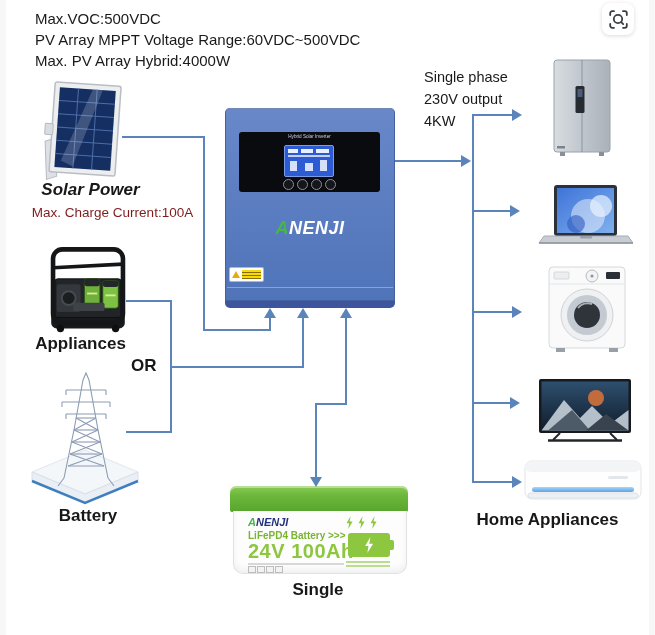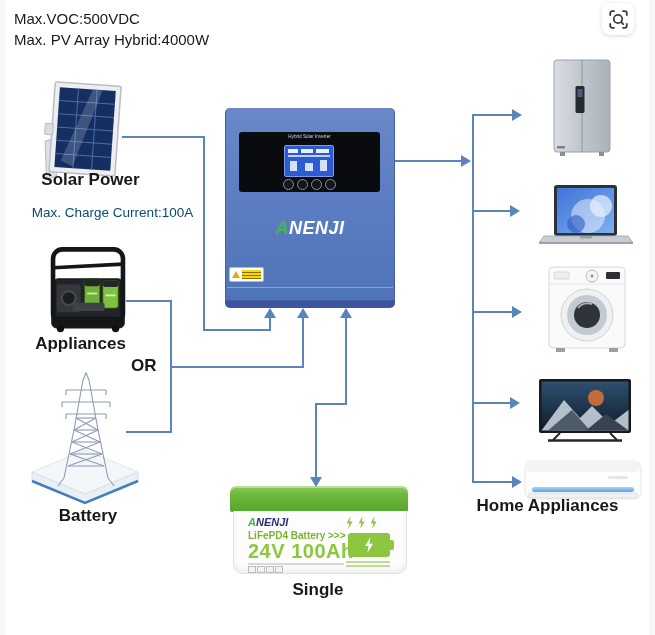--- a/index.html
+++ b/index.html
@@ -4,21 +4,21 @@
 <style>
   html,body{margin:0;padding:0;background:#ffffff;}
   .canvas{
     position:relative;width:655px;height:635px;background:#ffffff;
     font-family:"Liberation Sans", sans-serif;color:#1c1c1c;overflow:hidden;
   }
   .abs{position:absolute;}
   
   .hdr{font-size:15px;line-height:21px;color:#1a1a1a;}
   .big-label{font-weight:bold;font-size:17px;color:#181818;text-align:center;}
-  .sub-label{font-size:13.5px;color:#0c4a6e;text-align:center;}
+  .sub-label{font-size:13.5px;color:#7f1d1d;text-align:center;}
   .out-text{font-size:14.5px;line-height:22px;color:#1a1a1a;}
   .or-label{font-weight:bold;font-size:17px;color:#181818;}
   
   .ln{position:absolute;background:#5b85ba;}
   .arr{position:absolute;width:0;height:0;}
   .arr.up{border-left:6px solid transparent;border-right:6px solid transparent;border-bottom:10px solid #5b85ba;}
   .arr.down{border-left:6px solid transparent;border-right:6px solid transparent;border-top:10px solid #5b85ba;}
   .arr.right{border-top:6px solid transparent;border-bottom:6px solid transparent;border-left:10px solid #5b85ba;}
   
   .scan-btn{left:602px;top:3px;width:32px;height:32px;border-radius:8px;background:#fff;
@@ -65,22 +65,23 @@
   .edge{top:0;width:6px;height:635px;background:#f7f7f7;}
 </style>
 </head>
 <body>
 
 <div class="canvas">
 
   <div class="abs edge" style="left:0;"></div>
   <div class="abs edge" style="left:649px;"></div>
 
-  <div class="abs hdr" style="left:14px;top:8px;">
+  <div class="abs hdr" style="left:35px;top:8px;">
     <div>Max.VOC:500VDC</div>
+    <div>PV Array MPPT Voltage Range:60VDC~500VDC</div>
     <div>Max. PV Array Hybrid:4000W</div>
   </div>
 
   <div class="abs scan-btn">
     <svg width="19" height="19" viewBox="0 0 19 19">
       <g fill="none" stroke="#3a3f45" stroke-width="1.8" stroke-linecap="round">
         <path d="M1.2 5V3.2A2 2 0 0 1 3.2 1.2H5"></path>
         <path d="M14 1.2h1.8a2 2 0 0 1 2 2V5"></path>
         <path d="M17.8 14v1.8a2 2 0 0 1-2 2H14"></path>
         <path d="M5 17.8H3.2a2 2 0 0 1-2-2V14"></path>
@@ -101,21 +102,21 @@
         <line x1="27" y1="22.3" x2="83" y2="22.3"></line>
           <line x1="27" y1="35.6" x2="83" y2="35.6"></line>
         <line x1="27" y1="49" x2="83" y2="49"></line>
           <line x1="27" y1="62.3" x2="83" y2="62.3"></line>
         <line x1="27" y1="75.6" x2="83" y2="75.6"></line>
       </g>
       <polygon points="33,82 60,9 70,9 45,87" fill="#ffffff" opacity="0.18"></polygon>
       <rect x="15" y="46" width="8" height="11" rx="1" fill="#d9dde2" stroke="#b5bac1"></rect>
     </g>
   </svg>
-  <div class="abs big-label" style="left:8px;top:170px;width:165px;">Solar Power</div>
+  <div class="abs big-label" style="left:8px;top:180px;width:165px;font-style:italic;">Solar Power</div>
   <div class="abs sub-label" style="left:0px;top:205px;width:225px;">Max. Charge Current:100A</div>
 
   <svg class="abs" style="left:42px;top:242px;" width="92" height="92" viewBox="0 0 92 100">
     <rect x="6" y="76" width="80" height="18" rx="6" fill="#17191b"></rect>
     <rect x="10" y="40" width="72" height="42" rx="3" fill="#222528" stroke="#0c0d0e"></rect>
     <rect x="12" y="46" width="26" height="30" rx="3" fill="#34383c"></rect>
     <circle cx="25" cy="61" r="7.5" fill="#1b1d1f" stroke="#474b50" stroke-width="2"></circle>
     <rect x="42" y="40" width="17" height="32" rx="3" fill="#6fb03a" stroke="#2c4a17"></rect>
     <rect x="42" y="40" width="17" height="8" rx="3" fill="#23272a"></rect>
     <line x1="45" y1="56" x2="56" y2="56" stroke="#d9ea9a" stroke-width="2"></line>
@@ -207,20 +208,25 @@
     <div class="bolt" style="right:40px;top:5px;"></div>
     <div class="bolt" style="right:28px;top:5px;"></div>
     <div class="bat-icon">
       <div class="bat-icon-bolt"></div>
     </div>
     <div class="bat-green-bar" style="right:16px;top:50px;width:44px;"></div>
     <div class="bat-green-bar" style="right:16px;top:54px;width:44px;"></div>
   </div>
   <div class="abs big-label" style="left:238px;top:580px;width:160px;">Single</div>
 
+  <div class="abs out-text" style="left:424px;top:66px;">
+    <div>Single phase</div>
+    <div>230V output</div>
+    <div>4KW</div>
+  </div>
 
   <svg class="abs" style="left:552px;top:58px;" width="60" height="100" viewBox="0 0 60 100">
     <defs>
         <linearGradient id="frg" x1="0" y1="0" x2="1" y2="0">
       <stop offset="0" stop-color="#d9dde1"></stop>
           <stop offset=".5" stop-color="#bfc6cd"></stop>
           <stop offset="1" stop-color="#aab1b9"></stop>
     </linearGradient>
       </defs>
     <rect x="2" y="2" width="56" height="92" rx="3" fill="url(#frg)" stroke="#9aa2ab"></rect>
@@ -289,21 +295,21 @@
           <stop offset="1" stop-color="#5ba3e8"></stop>
     </linearGradient>
       </defs>
     <rect x="1" y="1" width="116" height="38" rx="7" fill="#fefefe" stroke="#e0e4e8"></rect>
     <rect x="1" y="1" width="116" height="11" rx="7" fill="#f2f4f6"></rect>
     <rect x="84" y="16" width="20" height="3" rx="1.5" fill="#e3e7eb"></rect>
     <rect x="8" y="27" width="102" height="5" rx="2.5" fill="url(#acg)"></rect>
     <rect x="4" y="33" width="110" height="5" rx="2.5" fill="#eef1f4" stroke="#dde1e5"></rect>
   </svg>
 
-  <div class="abs big-label" style="left:455px;top:496px;width:185px;">Home Appliances</div>
+  <div class="abs big-label" style="left:455px;top:510px;width:185px;">Home Appliances</div>
 
   <div class="ln" style="left:122px;top:136px;width:83px;height:2px;"></div>
   <div class="ln" style="left:203px;top:136px;width:2px;height:195px;"></div>
   <div class="ln" style="left:203px;top:329px;width:67px;height:2px;"></div>
   <div class="ln" style="left:269px;top:318px;width:2px;height:13px;"></div>
   <div class="arr up" style="left:264px;top:308px;"></div>
 
   <div class="ln" style="left:126px;top:300px;width:46px;height:2px;"></div>
   <div class="ln" style="left:170px;top:300px;width:2px;height:133px;"></div>
   <div class="ln" style="left:126px;top:431px;width:46px;height:2px;"></div>

